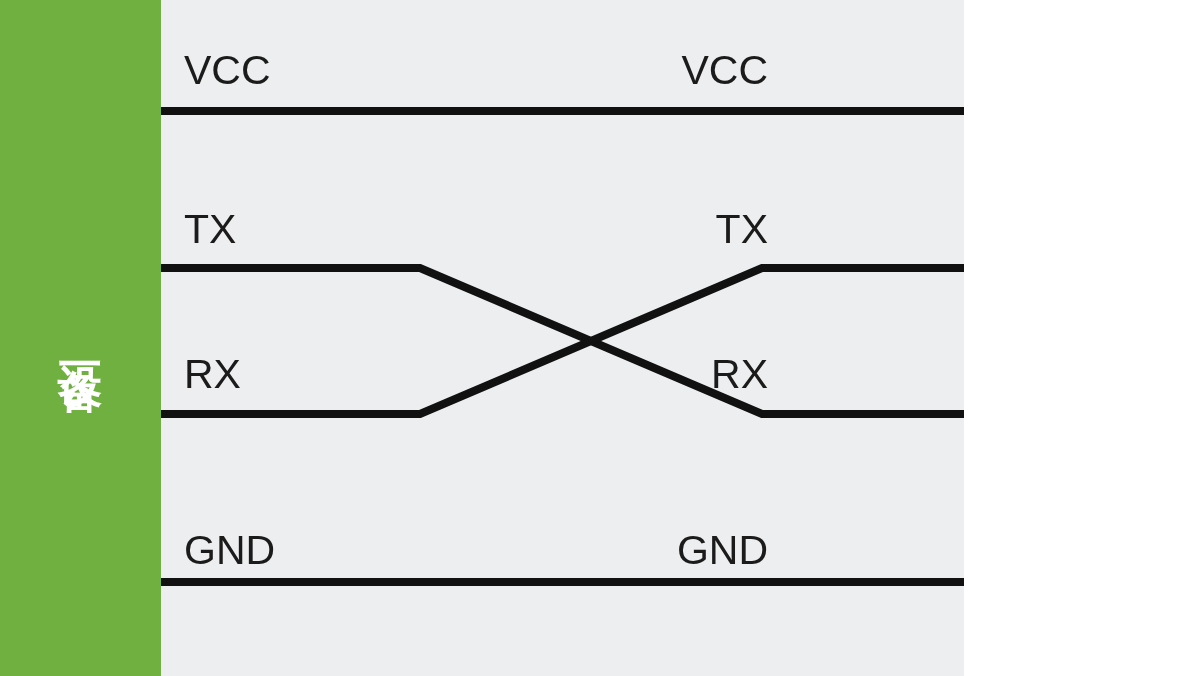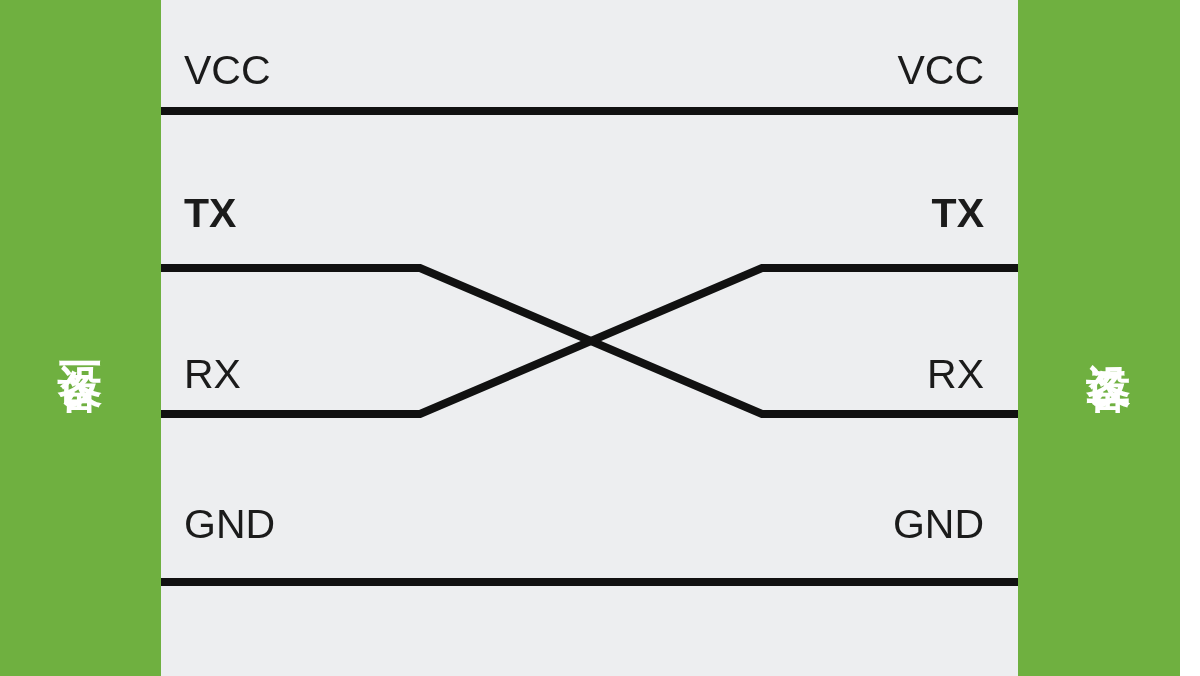--- a/index.html
+++ b/index.html
@@ -2,21 +2,21 @@
 <html><head>
 <meta charset="utf-8">
 <style>
   html, body {
     margin: 0;
     padding: 0;
     background: #ffffff;
   }
   #stage {
     position: relative;
-    width: 1180px;
+    width: 964px;
     height: 676px;
     overflow: hidden;
     background: #edeef0;
     font-family: "Liberation Sans", "DejaVu Sans", sans-serif;
   }
 
   
   .device-panel {
     position: absolute;
     top: 0;
@@ -75,23 +75,23 @@
     font-weight: 400;
     color: #1b1b1b;
     line-height: 1;
     white-space: nowrap;
     user-select: none;
   }
   .pin-left  { left: 184px; }
   .pin-right { right: 196px; text-align: right; }
 
   .y-vcc { top: 50px; }
-  .y-tx  { top: 193px; font-weight: bold; }
+  .y-tx  { top: 209px; }
   .y-rx  { top: 354px; text-align: center; }
-  .y-gnd { top: 504px; }
+  .y-gnd { top: 530px; }
 </style>
 </head>
 <body>
 
 <div id="stage">
 
   <div class="device-panel" id="device-left">
     <span class="device-label">设备一</span>
   </div>
 

